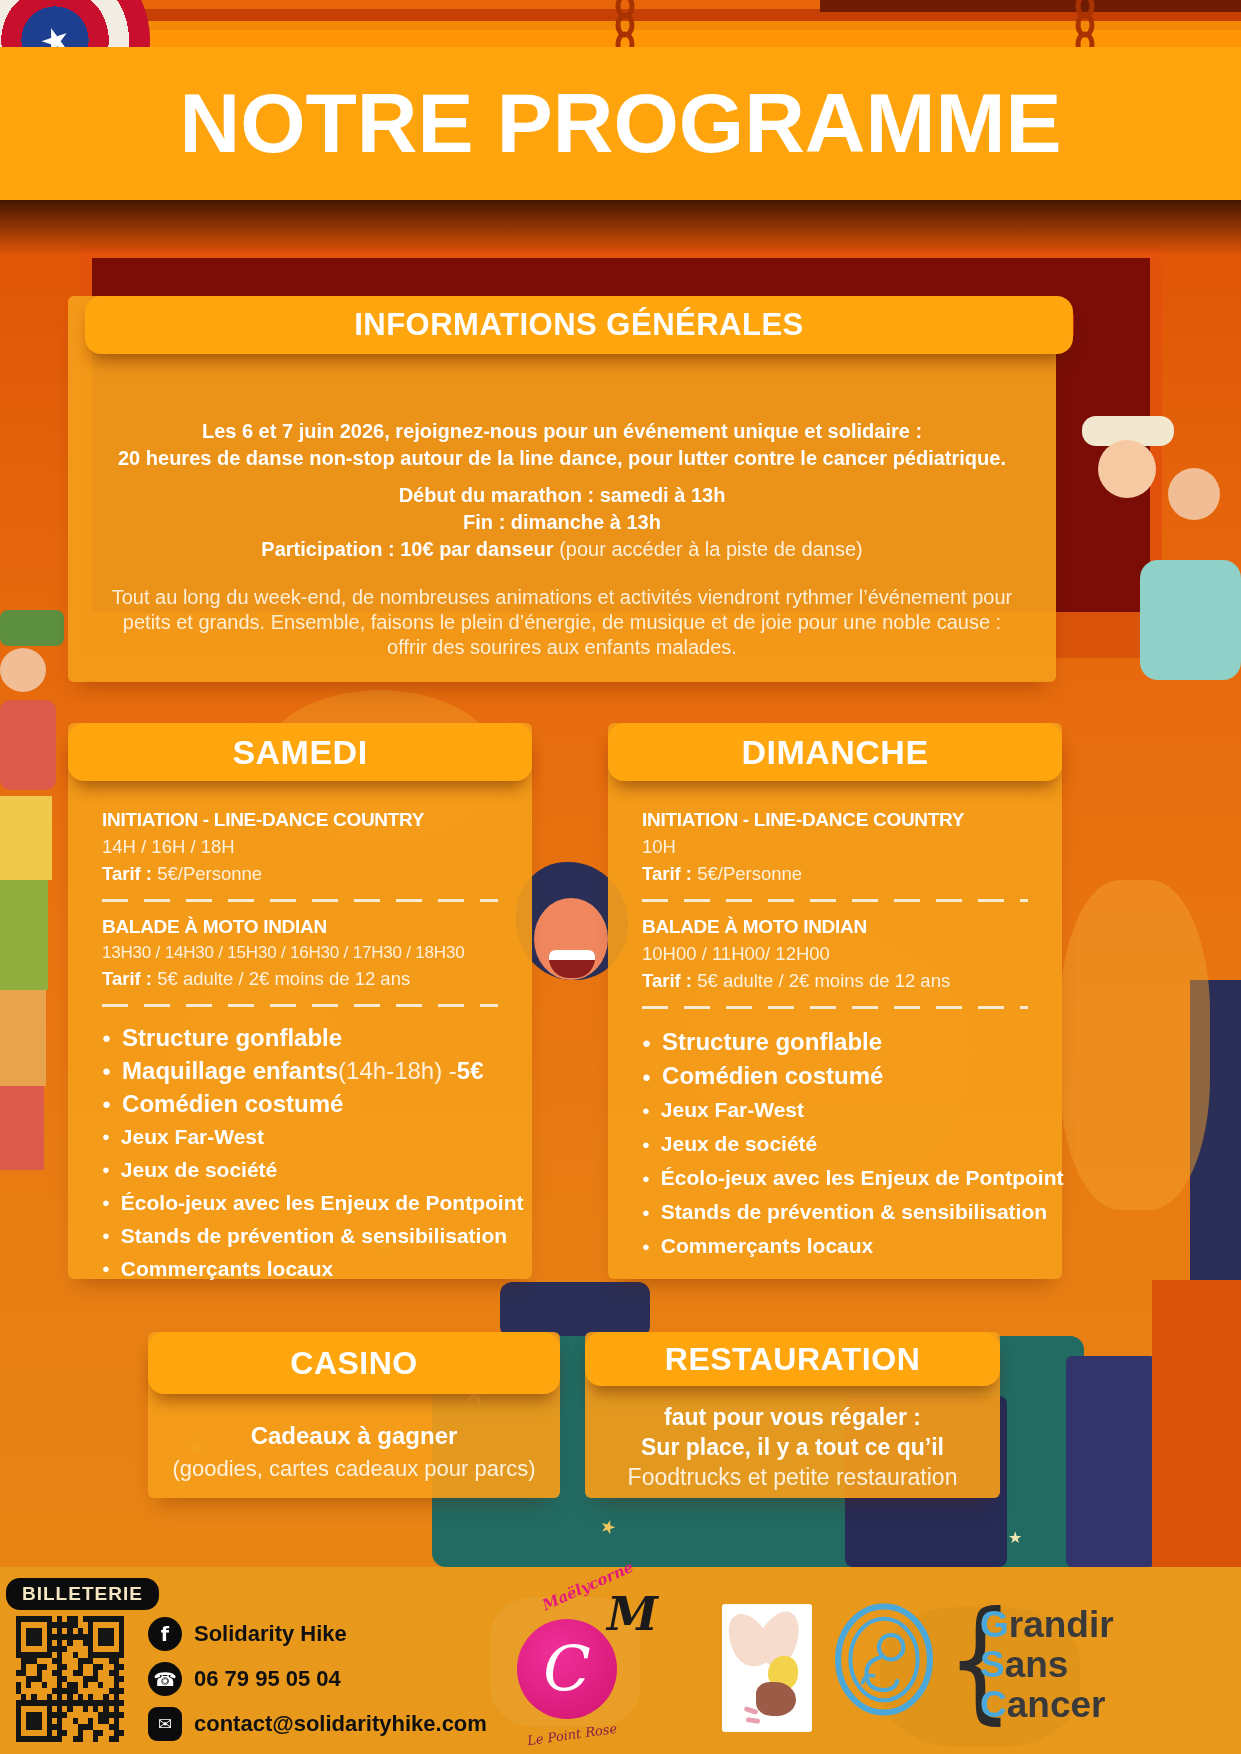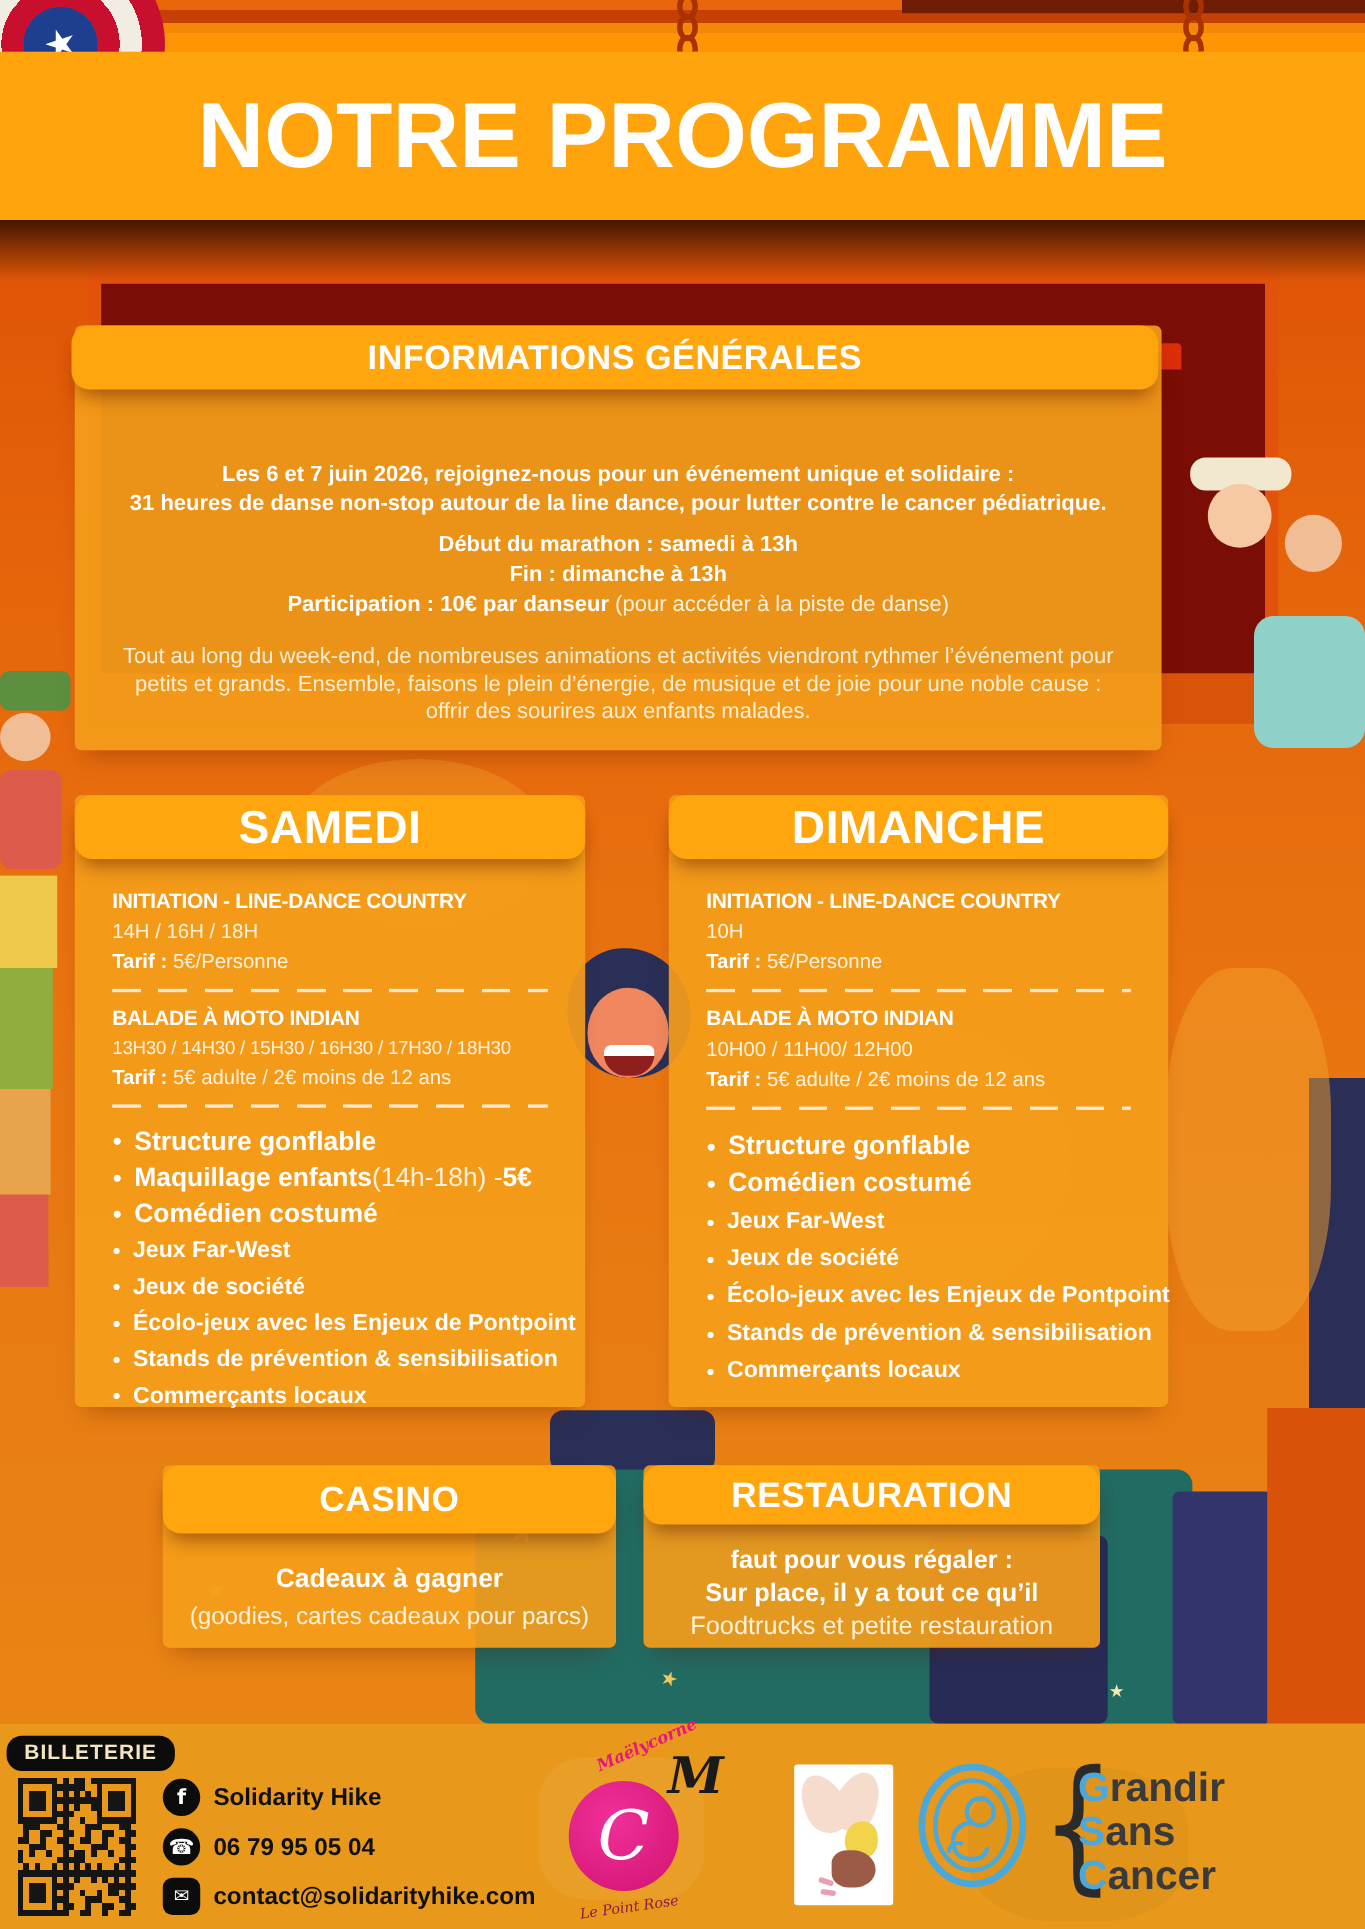--- a/index.html
+++ b/index.html
@@ -59,30 +59,30 @@
   .st-c{left:600px;top:1318px;font-size:18px;color:#EFC75E;transform:rotate(18deg);}
   .st-d{left:1008px;top:1330px;font-size:16px;color:#F5E7B0;}
   .st-e{left:378px;top:1036px;font-size:18px;color:#F2C95C;transform:rotate(25deg);}
 
   
   .ph{position:absolute;z-index:3;background:#FFA50D;border-radius:16px;display:flex;align-items:center;justify-content:center;
     color:#FFFFFF;font-weight:bold;box-shadow:0 12px 16px -6px rgba(90,25,0,.5);letter-spacing:.5px;}
   .pb{position:absolute;z-index:2;background:rgba(244,157,26,.92);border-radius:6px;color:#FFFFFF;
     box-shadow:0 14px 20px -10px rgba(90,25,0,.35);box-sizing:border-box;}
 
-  .info-h{left:65px;top:296px;width:988px;height:58px;font-size:31px;}
+  .info-h{left:85px;top:296px;width:988px;height:58px;font-size:31px;}
   .info-b{left:68px;top:296px;width:988px;height:386px;text-align:center;padding-top:122px;}
   .info-b p{margin:0;font-size:20px;line-height:27px;white-space:nowrap;}
   .info-b .bold{font-weight:bold;color:#FFFFFF;}
   .info-b .grp{margin-top:10px;}
   .info-b .note{font-weight:normal;color:rgba(255,246,230,.95);}
   .info-b .outro{margin:22px auto 0;max-width:915px;white-space:normal;font-weight:normal;
     color:rgba(255,246,230,.92);font-size:20px;line-height:25px;}
 
-  .day-h{top:723px;height:58px;font-size:42px;}
+  .day-h{top:723px;height:58px;font-size:34px;}
   .sat-h{left:68px;width:464px;}
   .sun-h{left:608px;width:454px;}
   .day-b{top:723px;height:556px;padding:86px 24px 0 34px;text-align:left;}
   .sat-b{left:68px;width:464px;}
   .sun-b{left:608px;width:454px;}
   .act-title{margin:0;font-size:19px;font-weight:bold;letter-spacing:-0.3px;color:#FFFFFF;white-space:nowrap;}
   .act-times{margin:5px 0 0;font-size:18.5px;color:rgba(255,246,230,.95);white-space:nowrap;}
   .act-tarif{margin:5px 0 0;font-size:18.5px;color:rgba(255,246,230,.95);white-space:nowrap;}
   .act-tarif b{color:#FFFFFF;}
   .sep{height:3px;margin:14px 10px 14px 0;
@@ -215,21 +215,21 @@
     <span class="star st-d">★</span>
     <span class="star st-e">★</span>
   </div>
 
   <section>
     <div class="ph info-h">
       <span>INFORMATIONS GÉNÉRALES</span>
     </div>
     <div class="pb info-b">
       <p class="bold">Les 6 et 7 juin 2026, rejoignez-nous pour un événement unique et solidaire :</p>
-      <p class="bold">31 heures de danse non-stop autour de la line dance, pour lutter contre le cancer pédiatrique.</p>
+      <p class="bold">20 heures de danse non-stop autour de la line dance, pour lutter contre le cancer pédiatrique.</p>
       <p class="bold grp">Début du marathon : samedi à 13h</p>
       <p class="bold">Fin : dimanche à 13h</p>
       <p><span class="bold">Participation : 10€ par danseur</span><span class="note"> (pour accéder à la piste de danse)</span></p>
       <p class="outro">Tout au long du week-end, de nombreuses animations et activités viendront rythmer l’événement pour petits et grands. Ensemble, faisons le plein d’énergie, de musique et de joie pour une noble cause : offrir des sourires aux enfants malades.</p>
     </div>
   </section>
 
   <section>
     <div class="ph day-h sat-h">
       <span>SAMEDI</span>

